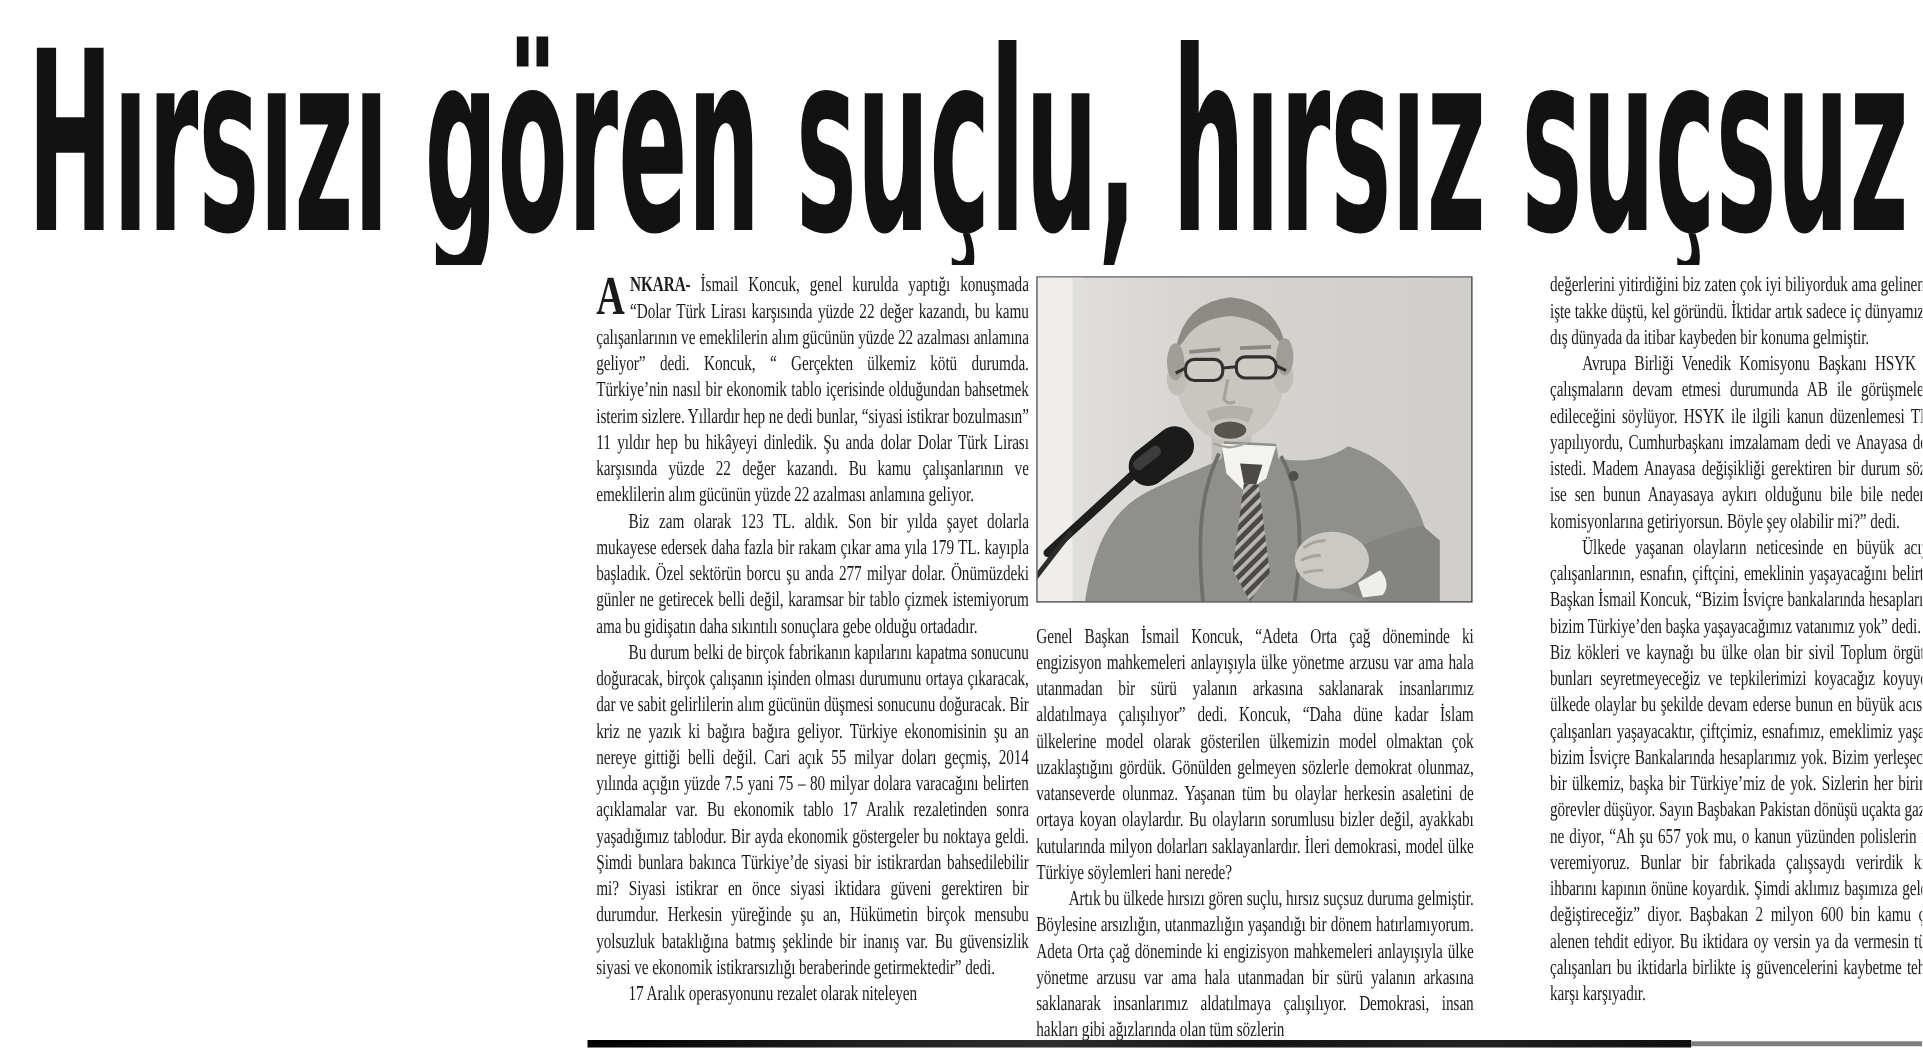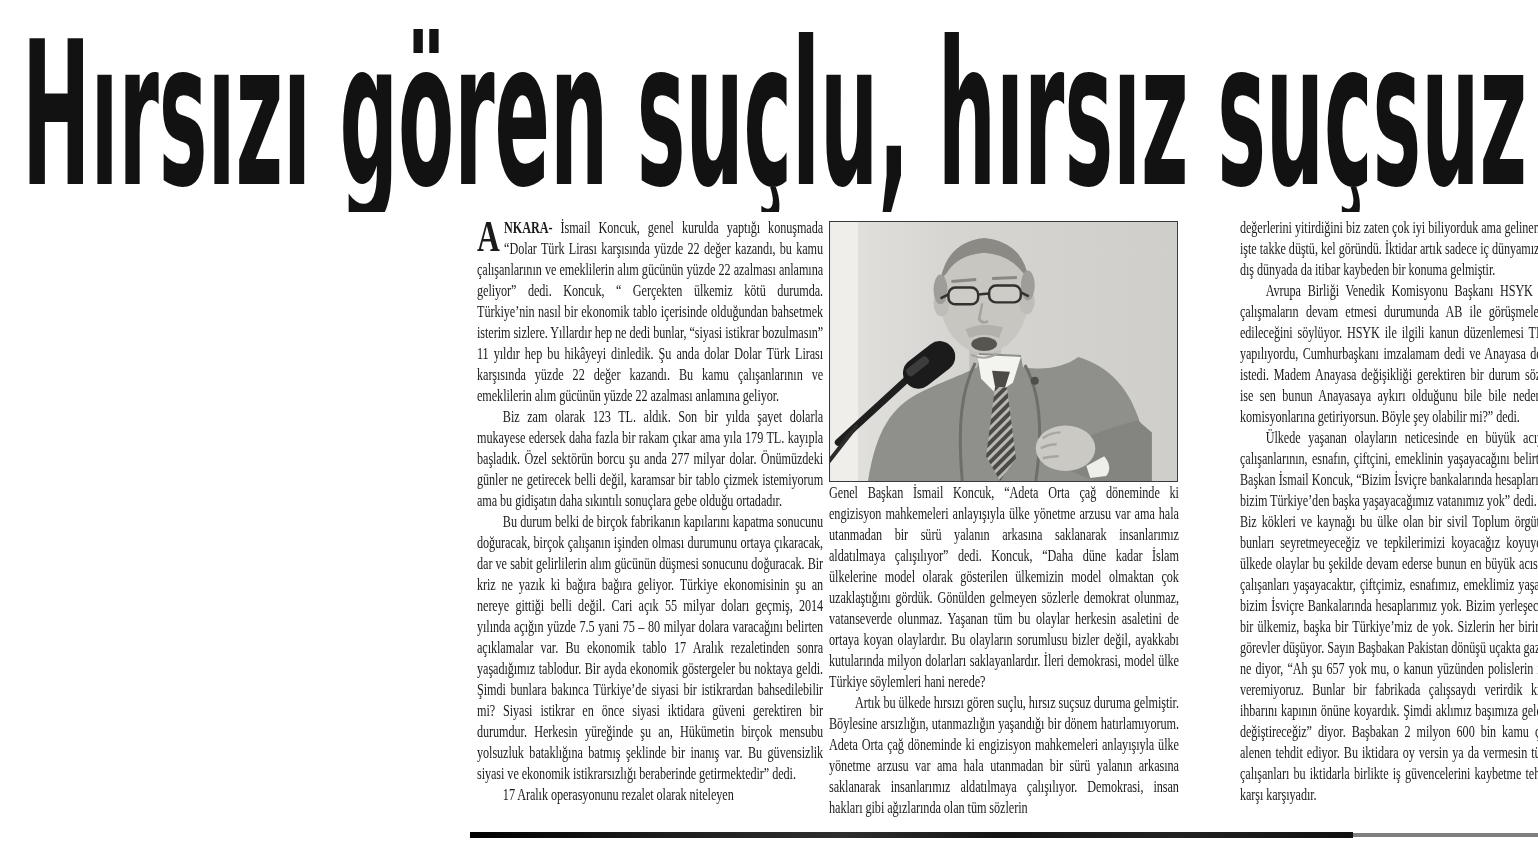--- a/index.html
+++ b/index.html
@@ -27,21 +27,21 @@
     font-size:17px;
     line-height:21px;
     letter-spacing:-0.1px;
     color:#1b1b1b;
   }
   .col1{left:477px;top:217px;width:346px;height:614px;}
   .col1 .col-inner{width:482px;transform:scaleX(0.718);}
   .col3{left:1240px;top:217px;width:341px;height:614px;}
   .col3 .col-inner{width:476px;transform:scaleX(0.716);}
   .col2{left:829px;top:221px;width:352px;height:612px;}
-  .col2-textwrap{margin-top:0;}
+  .col2-textwrap{margin-top:16px;}
   .col2 .col-inner{width:486px;transform:scaleX(0.72);}
   .para{margin:0;padding:0;text-indent:36px;}
   .para.noindent{text-indent:0;}
   .dropcap{
     float:left;
     font-size:44px;
     line-height:38px;
     font-weight:700;
     padding:1px 6px 0 0;
   }

